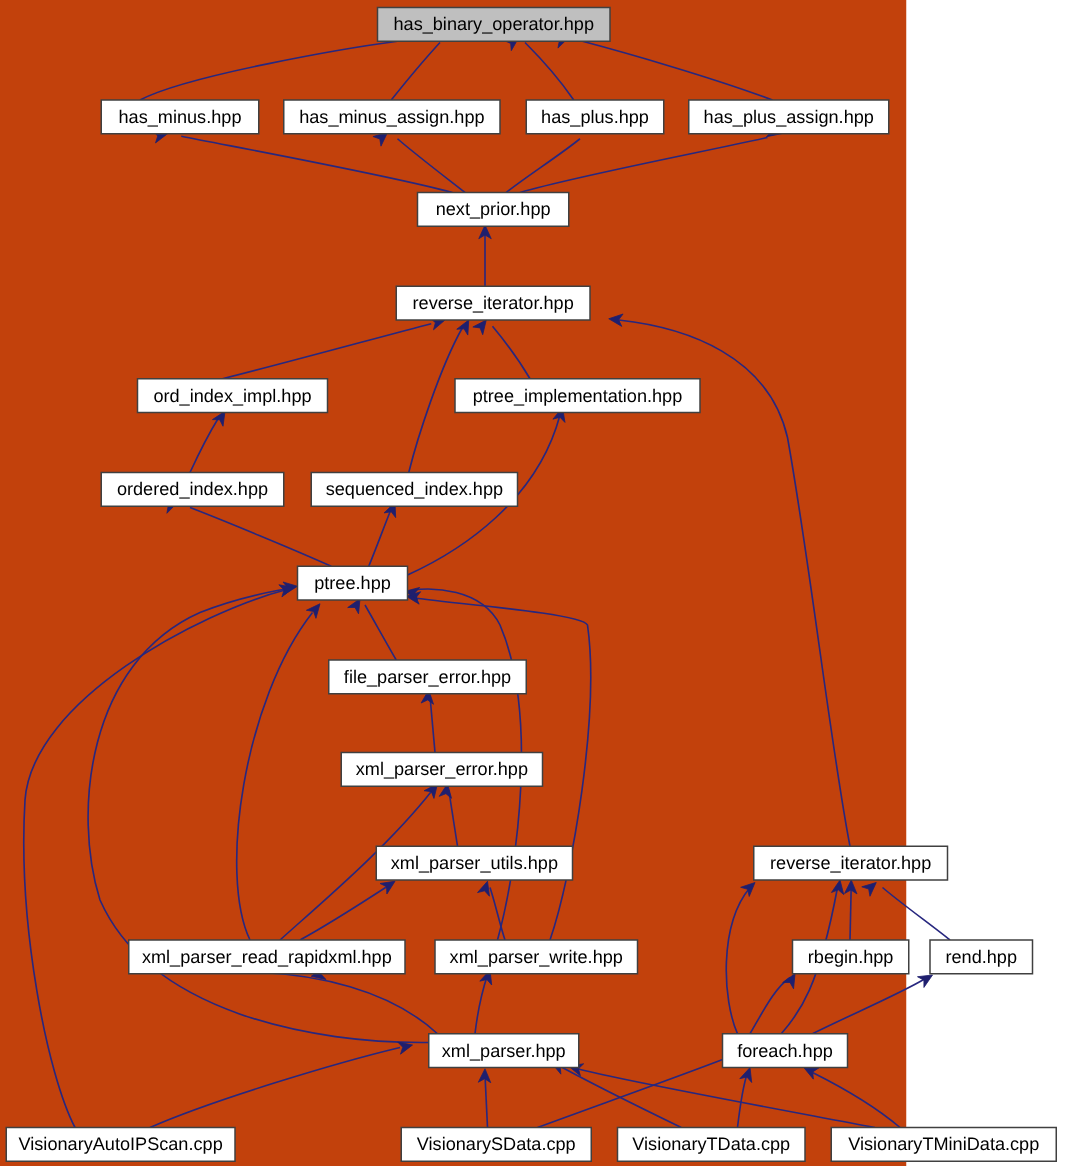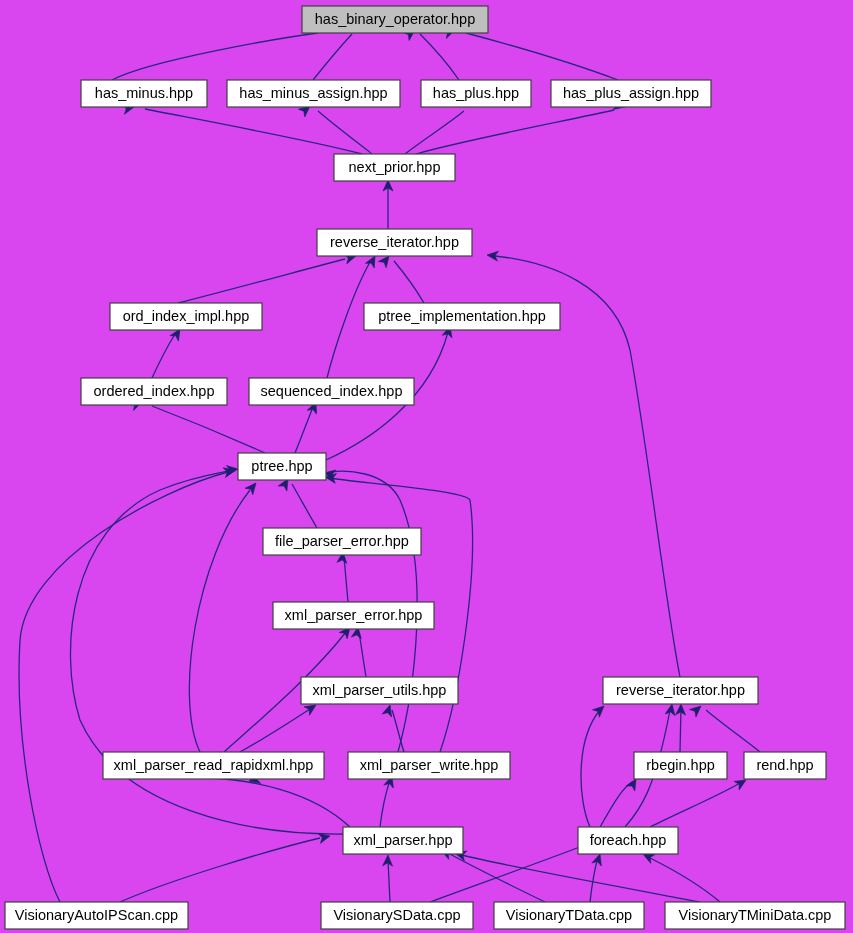--- a/index.html
+++ b/index.html
@@ -2,23 +2,23 @@
 <html><head>
 <meta charset="utf-8">
 <style>
   html, body {
     margin: 0;
     padding: 0;
     background: #ffffff;
   }
   #graph-root {
     position: relative;
-    width: 853px;
+    width: 725px;
     height: 933px;
-    background: #d946ef;
+    background: #c2410c;
     font-family: "Liberation Sans", sans-serif;
   }
   svg#graph-svg {
     position: absolute;
     top: 0;
     left: 0;
     width: 853px;
     height: 933px;
     display: block;
   }

